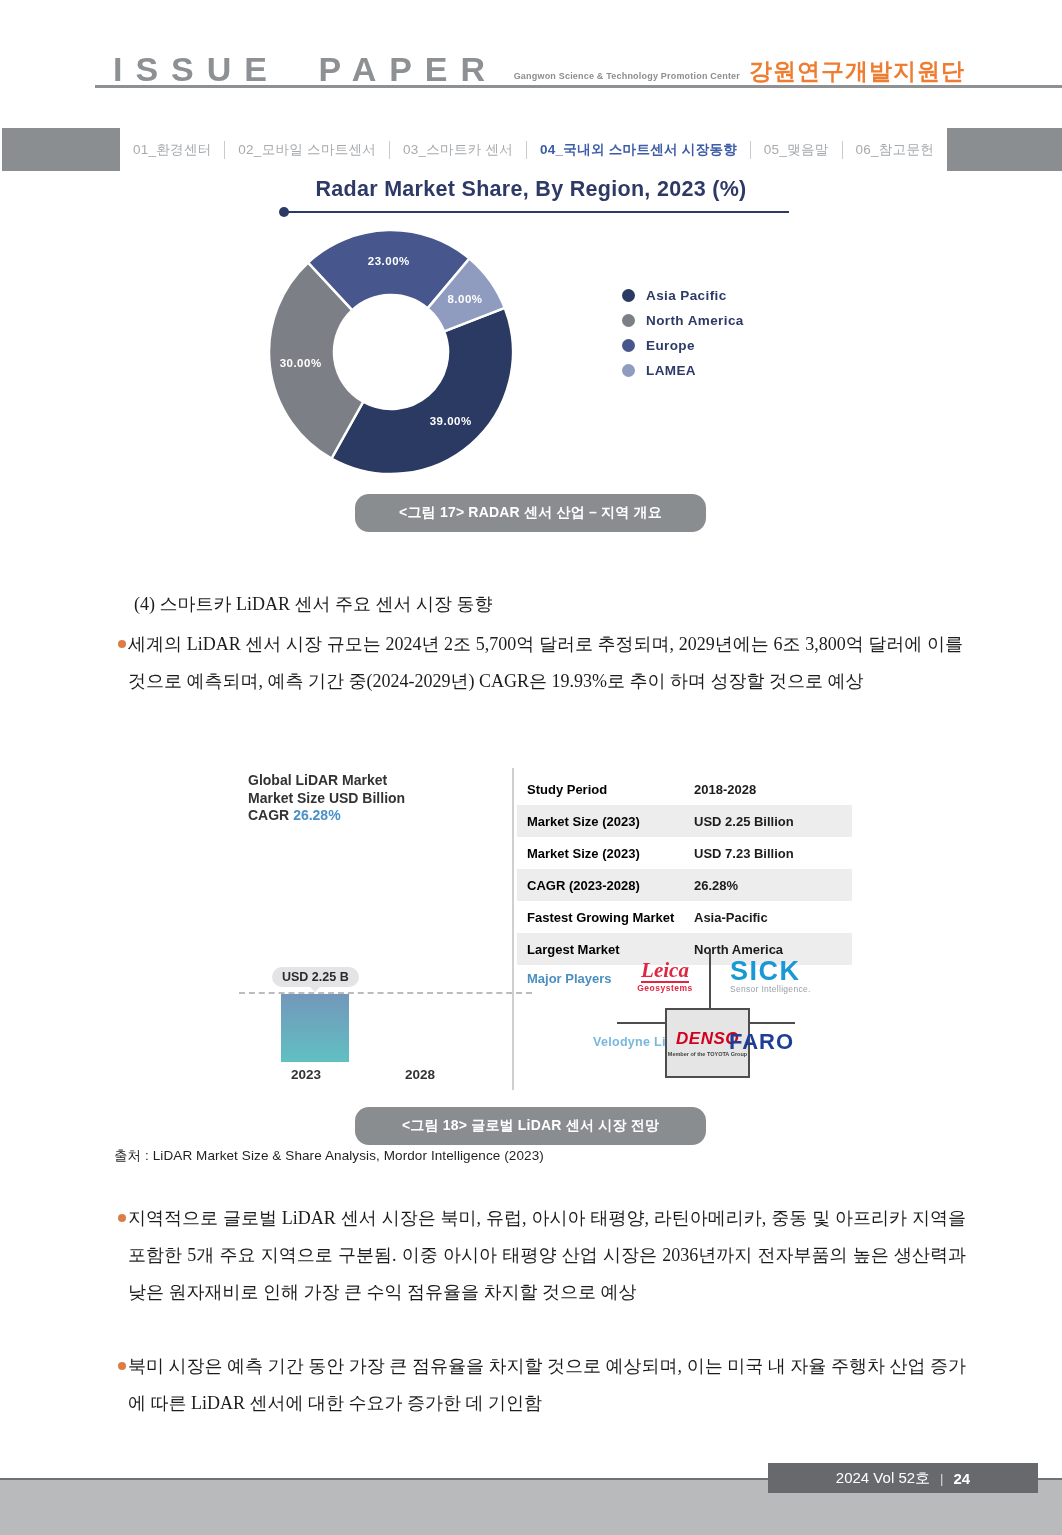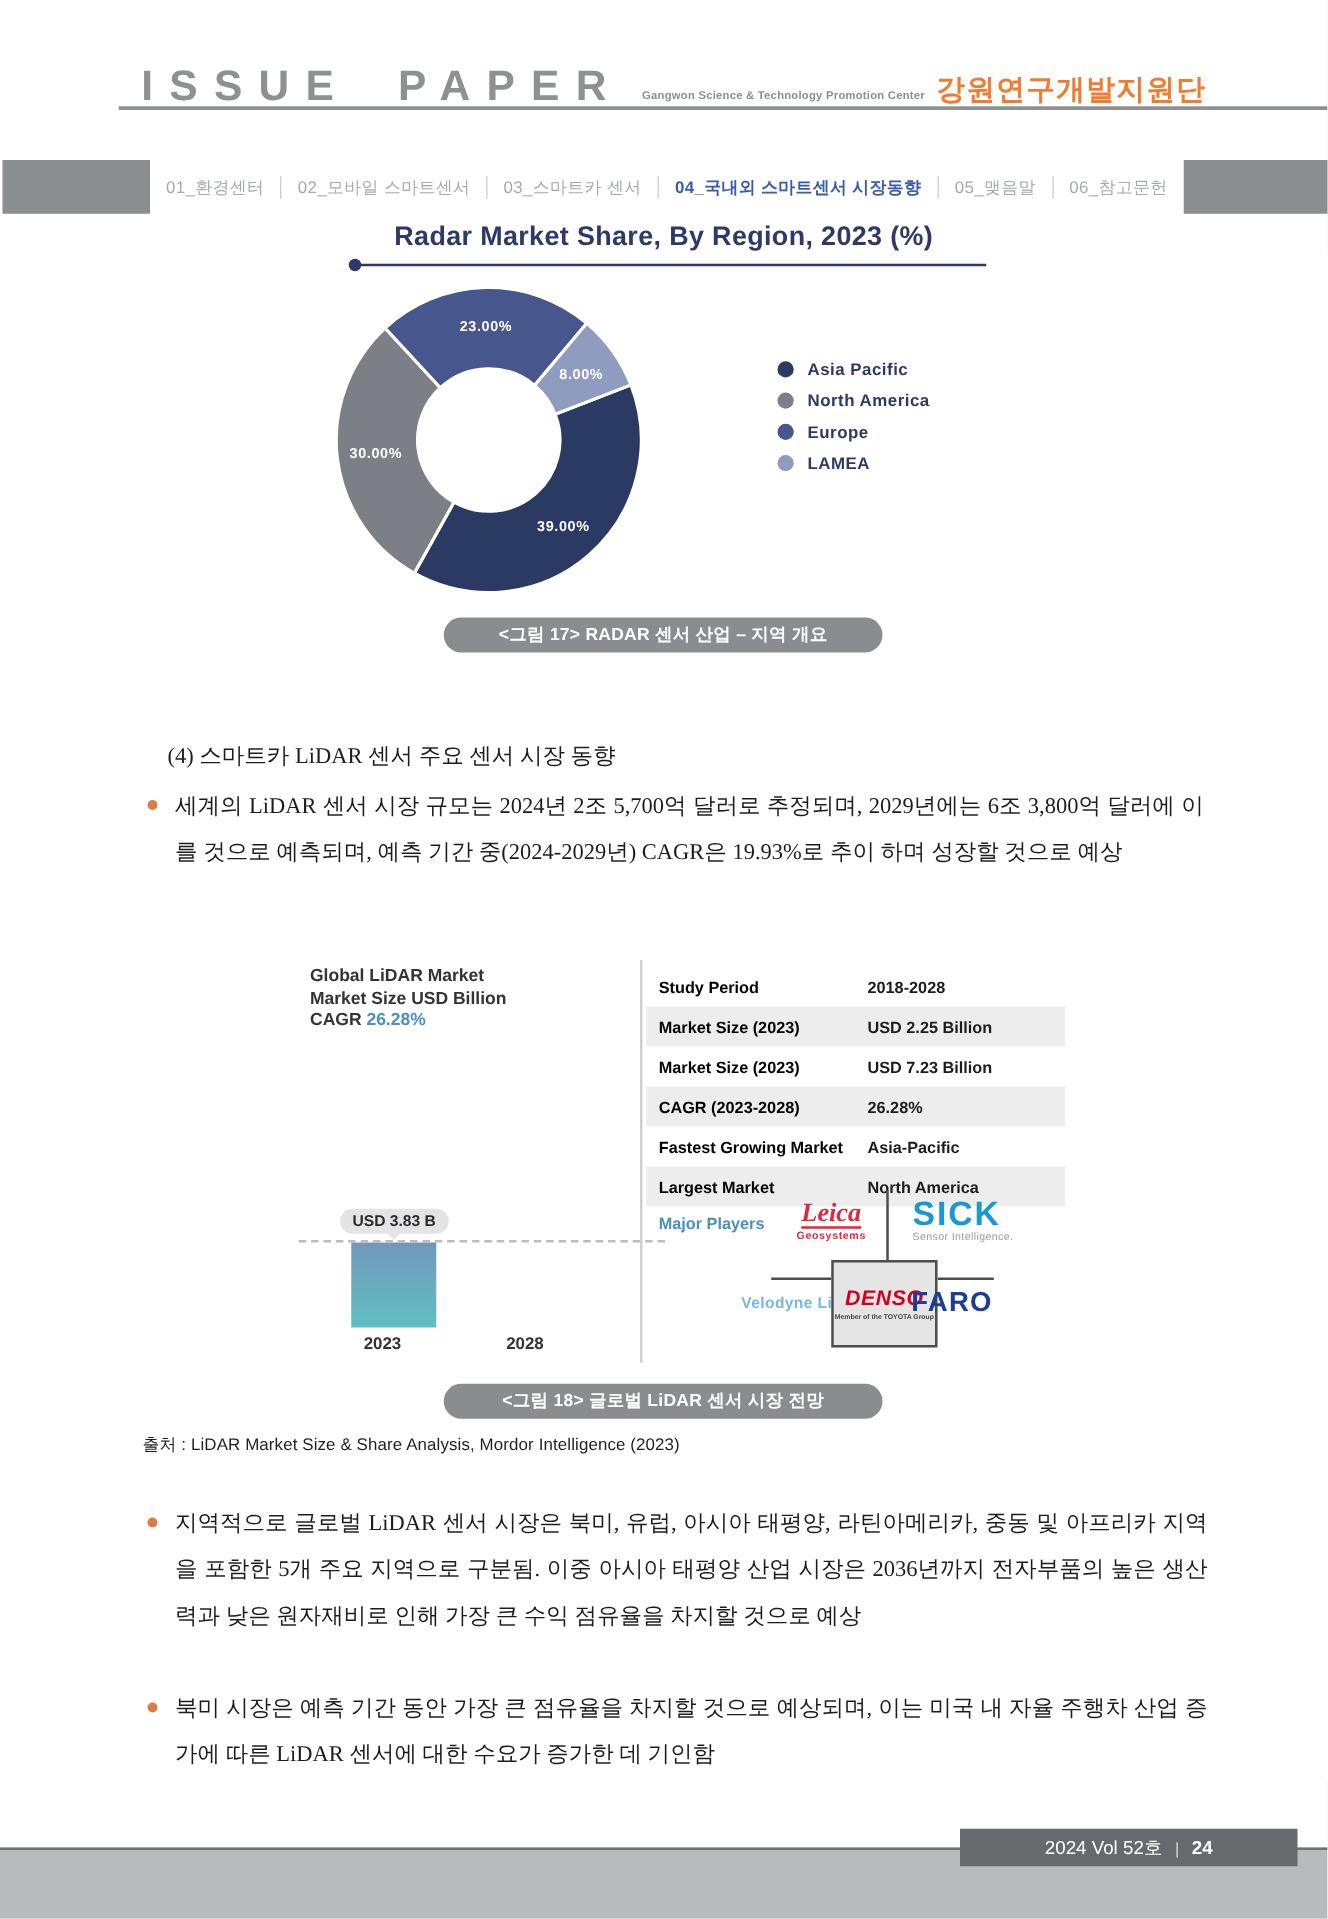--- a/index.html
+++ b/index.html
@@ -24,30 +24,30 @@
   .radar-title { position:absolute; left:0; right:0; top:177px; text-align:center; font-size:21.5px; font-weight:800; color:#2e3a66; letter-spacing:0.3px; }
   .radar-rule { position:absolute; left:281px; top:211px; width:508px; height:2px; background:#2e3a66; }
   .radar-rule .dot { position:absolute; left:-2px; top:-4px; width:10px; height:10px; border-radius:50%; background:#2e3a66; }
   .donut-wrap { position:absolute; left:266px; top:227px; width:250px; height:250px; }
   .donut-label { fill:#ffffff; font-weight:bold; font-size:11.5px; text-anchor:middle; letter-spacing:0.5px; font-family:"Liberation Sans", sans-serif; }
   .legend { position:absolute; left:622px; top:288px; display:flex; flex-direction:column; gap:10px; }
   .legend-item { display:flex; align-items:center; gap:11px; }
   .legend-dot { width:13px; height:13px; border-radius:50%; flex:0 0 auto; }
   .legend-label { font-size:13.5px; font-weight:bold; color:#2e3a66; letter-spacing:0.4px; }
 
-  .fig-caption { position:absolute; width:351px; height:28px; background:#8a8d90; border-radius:14px; display:flex; align-items:center; justify-content:center; color:#ffffff; font-weight:bold; font-size:14px; letter-spacing:0.2px; }
+  .fig-caption { position:absolute; width:351px; height:38px; background:#8a8d90; border-radius:14px; display:flex; align-items:center; justify-content:center; color:#ffffff; font-weight:bold; font-size:14px; letter-spacing:0.2px; }
   .cap17 { left:355px; top:494px; }
   .cap18 { left:355px; top:1107px; }
   .source-line { position:absolute; left:114px; font-size:13.5px; color:#1f1f1f; letter-spacing:0.1px; }
   .src1 { top:531px; }
   .src2 { top:1147px; }
 
   
   .sec-heading { position:absolute; left:134px; top:592px; font-family:"Liberation Serif","DejaVu Serif",serif; font-size:18px; color:#1c1c1c; }
-  .bullet-para { position:absolute; display:flex; gap:14px; font-family:"Liberation Serif","DejaVu Serif",serif; font-size:18px; color:#1c1c1c; line-height:37px; }
+  .bullet-para { position:absolute; display:flex; gap:2px; font-family:"Liberation Serif","DejaVu Serif",serif; font-size:18px; color:#1c1c1c; line-height:37px; }
   .bullet-para .b-dot { flex:0 0 auto; width:8px; height:8px; border-radius:50%; background:#dd7d45; margin-top:14px; }
   .bullet-para .b-text { text-align:justify; }
   .bp1 { left:118px; top:626px; width:845px; }
   .bp2 { left:118px; top:1200px; width:848px; }
   .bp3 { left:118px; top:1348px; width:848px; }
 
   
   .lidar-fig { position:absolute; left:230px; top:765px; width:630px; height:330px; }
   .lg-title { position:absolute; left:18px; top:6px; font-size:14px; font-weight:bold; color:#333; line-height:18px; }
   .lg-cagr { position:absolute; left:18px; top:42px; font-size:14px; font-weight:bold; color:#333; }
@@ -171,21 +171,21 @@
   <div class="lidar-fig">
     <div class="lg-title">
       <div>Global LiDAR Market</div>
       <div>Market Size USD Billion</div>
     </div>
     <div class="lg-cagr"><span>CAGR </span><span class="cagr-val">26.28%</span></div>
 
     <div class="bars-area">
       <div class="dash-line" style="bottom: 68px;"></div>
       <div class="bar-col c1">
-        <span class="bar-pill">USD 3.83 B</span>
+        <span class="bar-pill">USD 2.25 B</span>
         <span class="bar-pointer"></span>
         <div class="bar" style="height: 68px;"></div>
       </div>
     </div>
     <div class="year-label yl1">2023</div>
     <div class="year-label yl2">2028</div>
 
     <div class="v-divider"></div>
 
     <div class="ltable">

